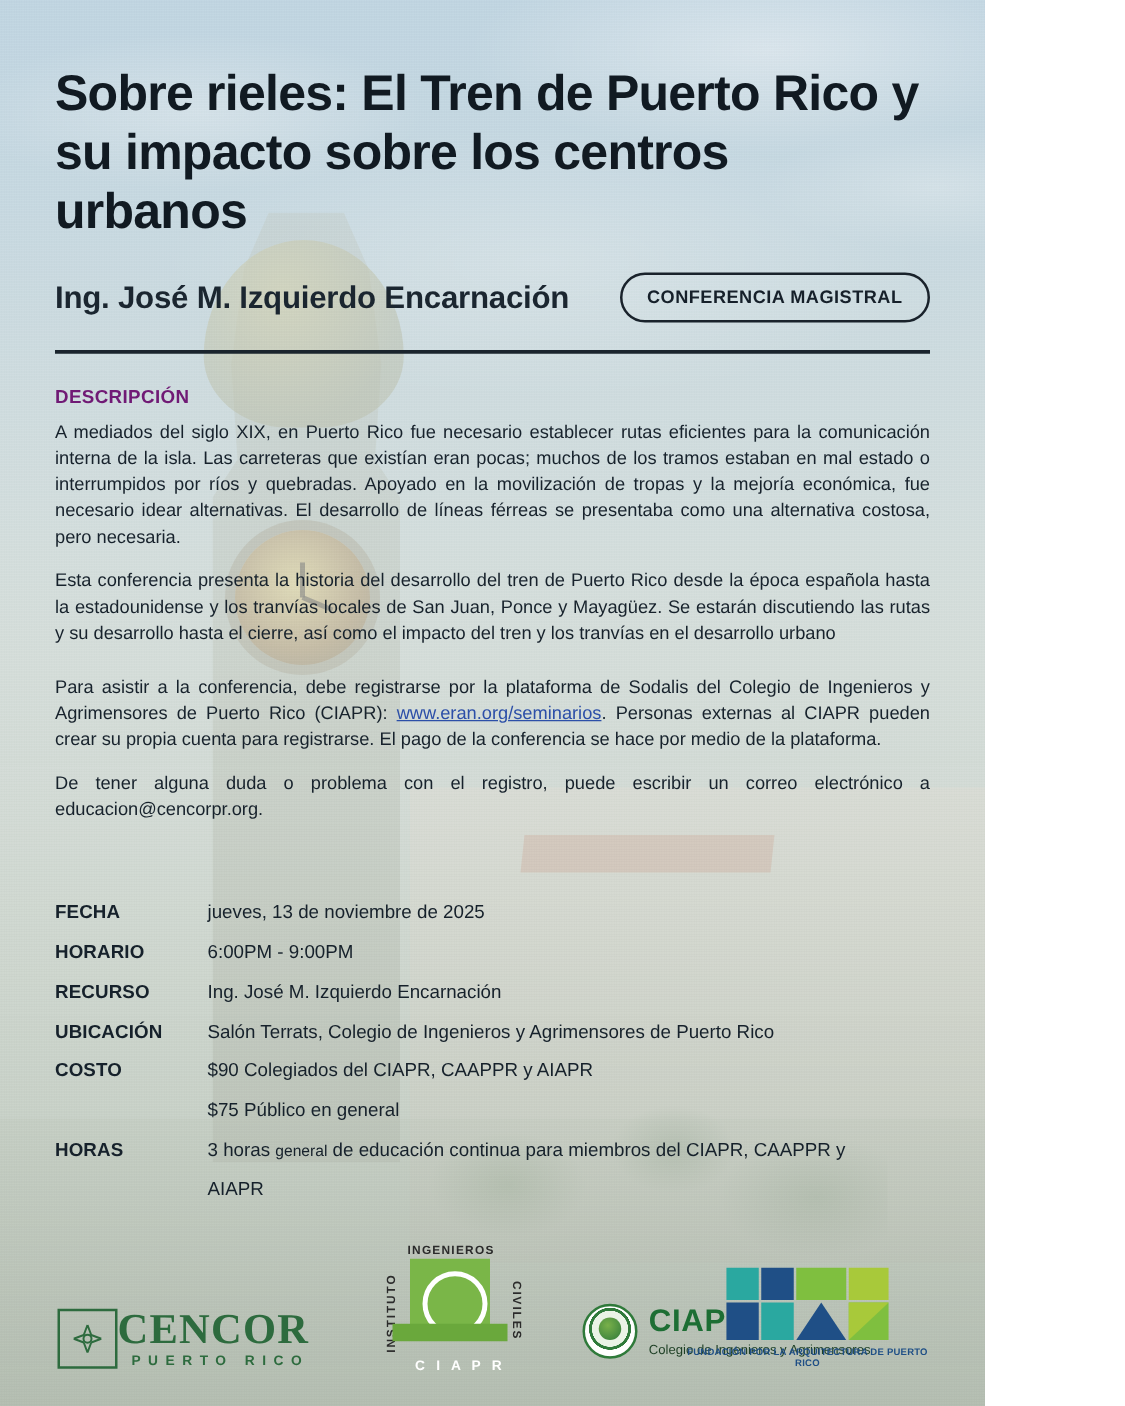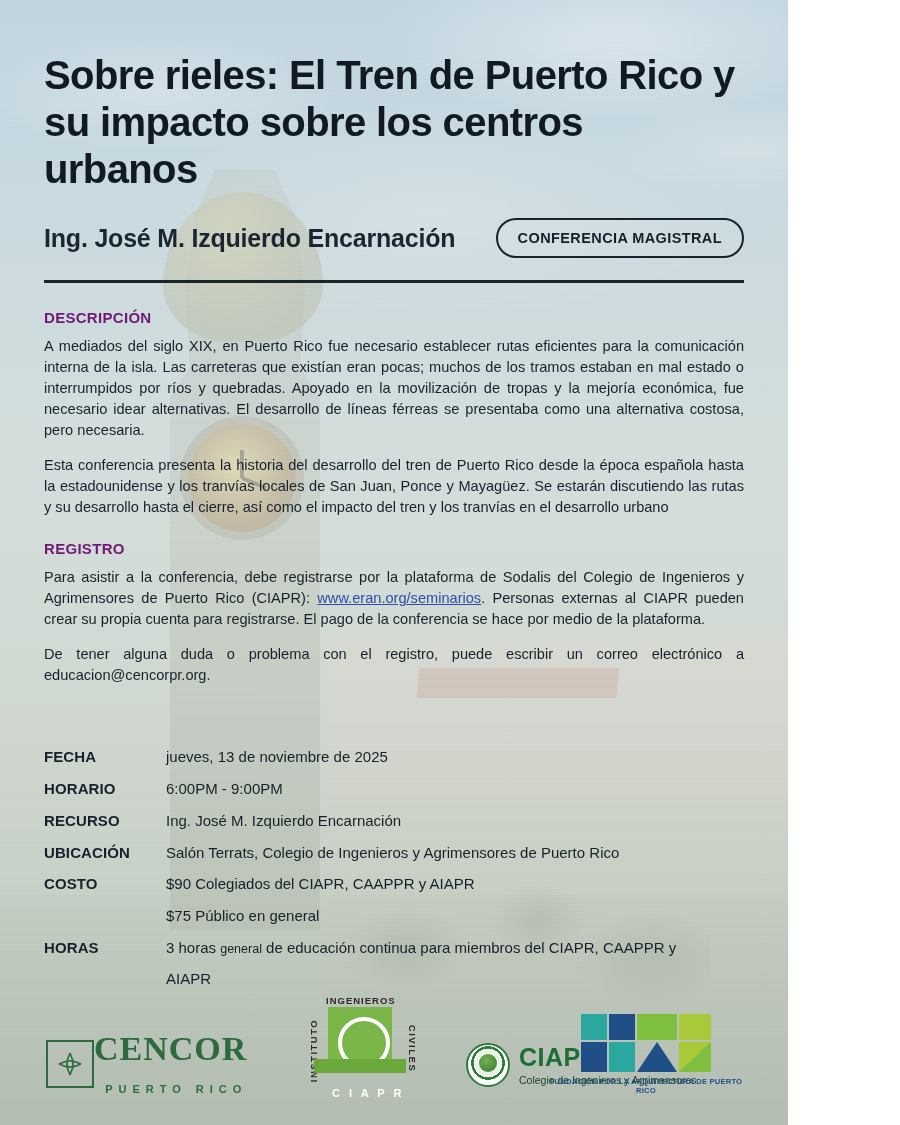--- a/index.html
+++ b/index.html
@@ -232,21 +232,21 @@
     display: flex; align-items: center; justify-content: center;
     color: #2d6b3e; font-size: 26px; line-height: 1;
   }
   .cencor-text { line-height: 1; }
   .cencor-name {
     font-family: "Liberation Serif", serif;
     font-size: 34px; font-weight: 700; color: #2d6b3e; letter-spacing: 1px;
   }
   .cencor-sub {
     font-size: 11px; font-weight: 700; color: #2d6b3e;
-    letter-spacing: 6px; margin-top: 18px; text-align: right;
+    letter-spacing: 6px; margin-top: 3px; text-align: right;
   }
 
   
   .logo-iic { left: 296px; bottom: 6px; width: 128px; height: 102px; }
   .iic-square {
     position: absolute; left: 32px; top: 8px;
     width: 64px; height: 64px;
     background: #7ab648;
   }
   .iic-square:after {
@@ -344,21 +344,20 @@
     </div>
 
     <div class="rule"></div>
 
     <h2 class="section">DESCRIPCIÓN</h2>
     <p class="body">A mediados del siglo XIX, en Puerto Rico fue necesario establecer rutas eficientes para la comunicación interna de la isla. Las carreteras que existían eran pocas; muchos de los tramos estaban en mal estado o interrumpidos por ríos y quebradas. Apoyado en la movilización de tropas y la mejoría económica, fue necesario idear alternativas. El desarrollo de líneas férreas se presentaba como una alternativa costosa, pero necesaria.</p>
     <p class="body last">Esta conferencia presenta la historia del desarrollo del tren de Puerto Rico desde la época española hasta la estadounidense y los tranvías locales de San Juan, Ponce y Mayagüez. Se estarán discutiendo las rutas y su desarrollo hasta el cierre, así como el impacto del tren y los tranvías en el desarrollo urbano</p>
 
     <div class="section-gap"></div>
 
-    <h2 class="section">REGISTRO</h2>
     <p class="body"><span>Para asistir a la conferencia, debe registrarse por la plataforma de Sodalis del Colegio de Ingenieros y Agrimensores de Puerto Rico (CIAPR): </span><a class="link" href="#">www.eran.org/seminarios</a><span>. Personas externas al CIAPR pueden crear su propia cuenta para registrarse. El pago de la conferencia se hace por medio de la plataforma.</span></p>
     <p class="body last">De tener alguna duda o problema con el registro, puede escribir un correo electrónico a educacion@cencorpr.org.</p>
 
     <table class="details">
       <tbody>
         <tr>
           <td class="k">FECHA</td>
           <td class="v">jueves, 13 de noviembre de 2025</td>
         </tr>
         <tr>

